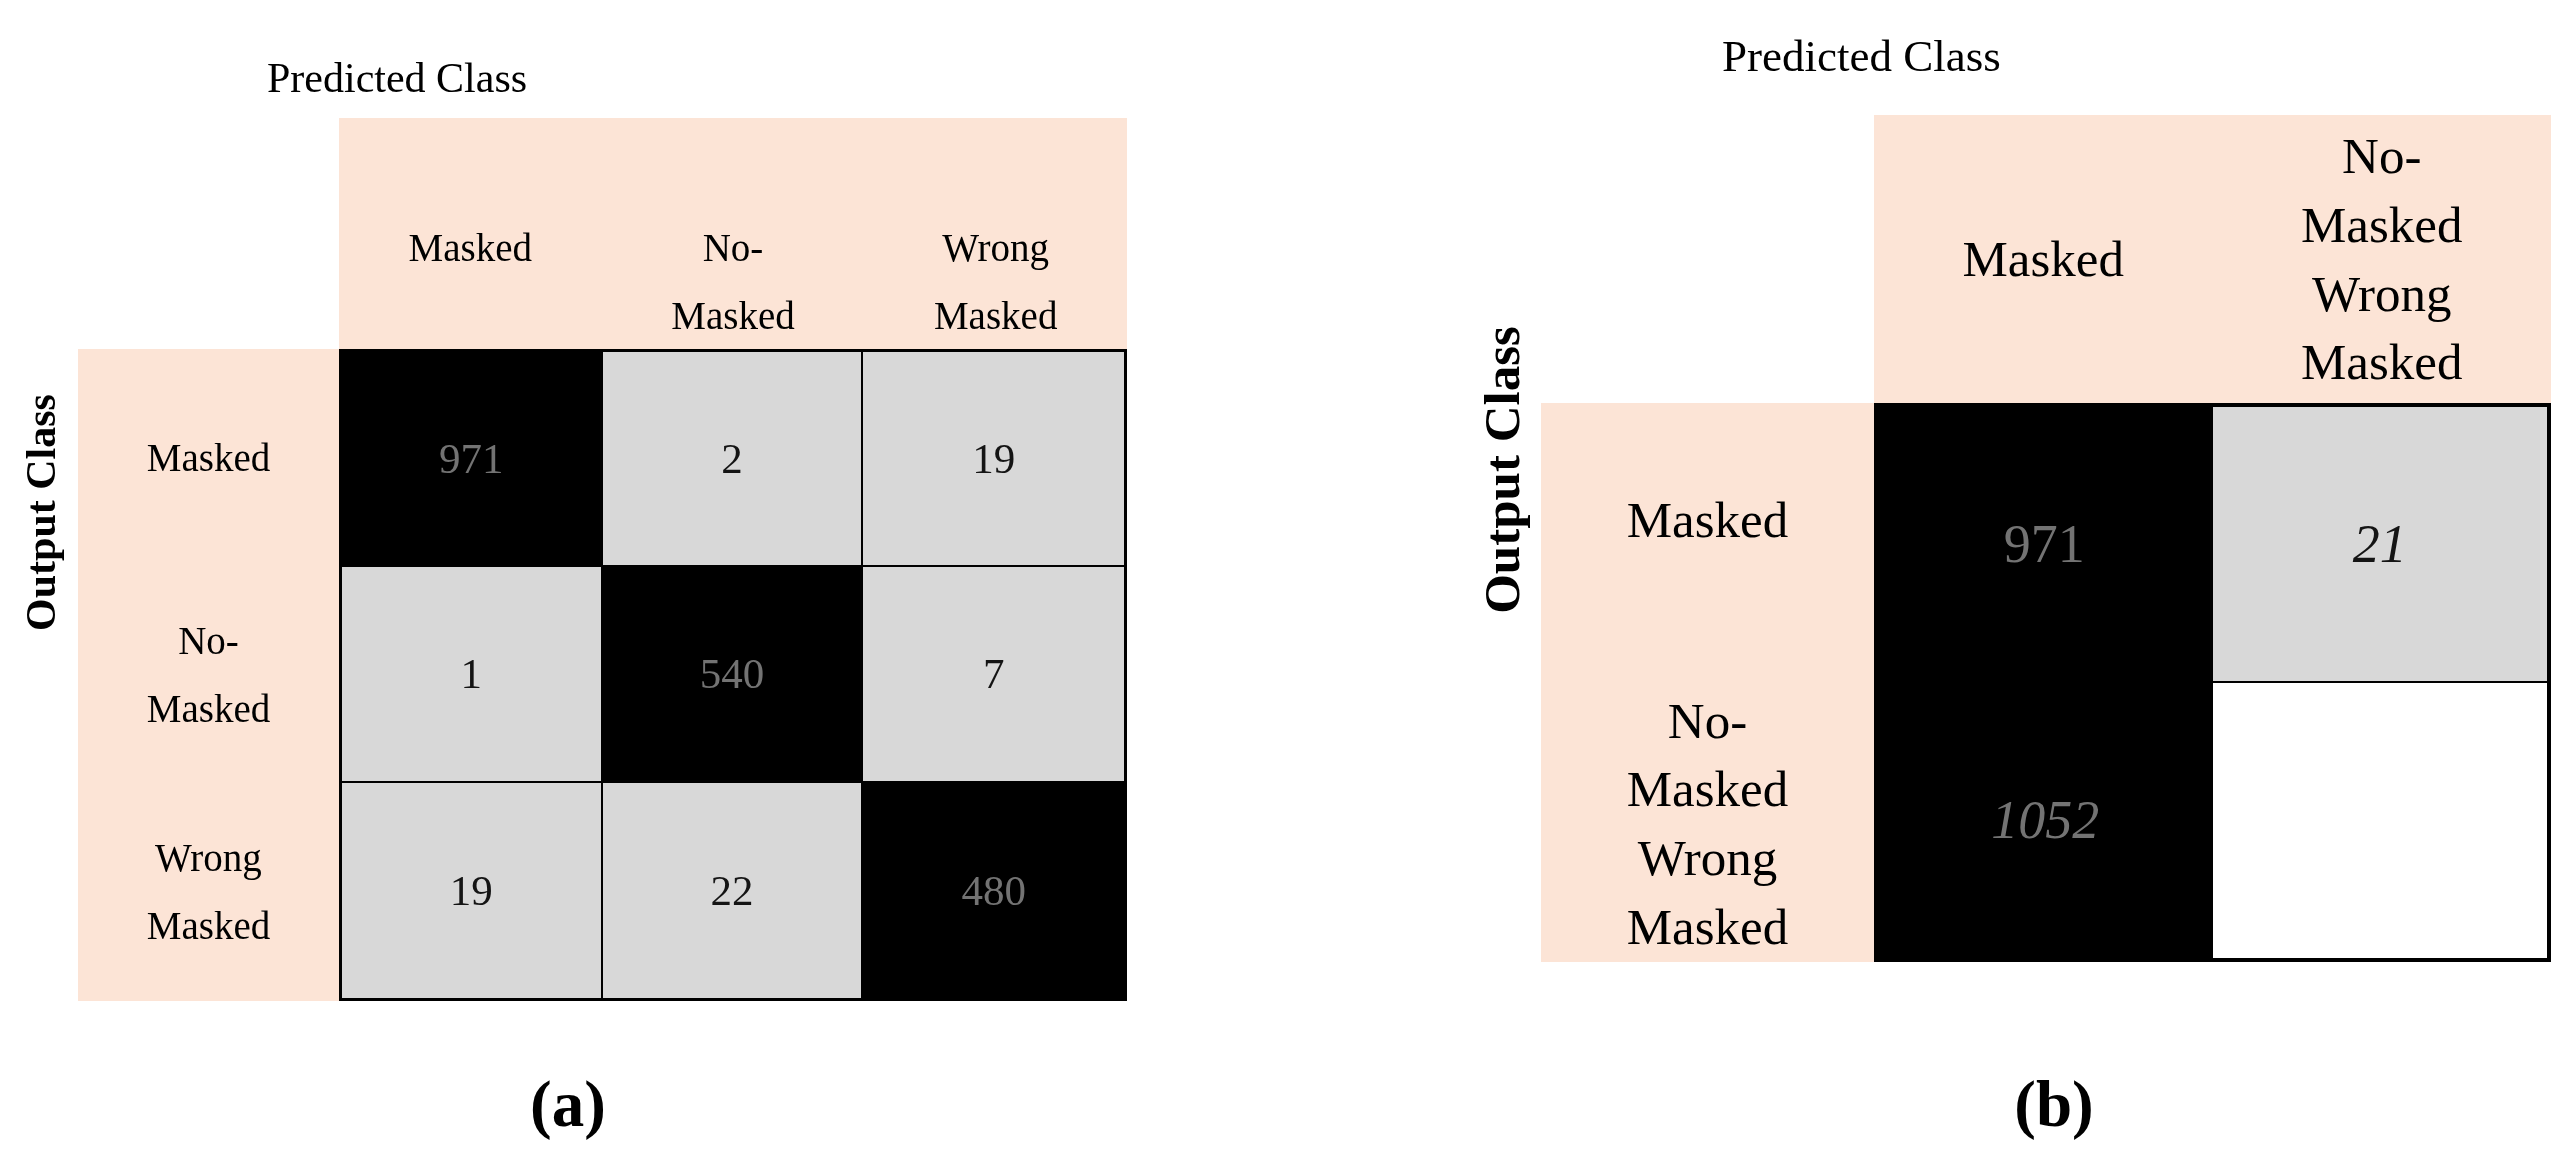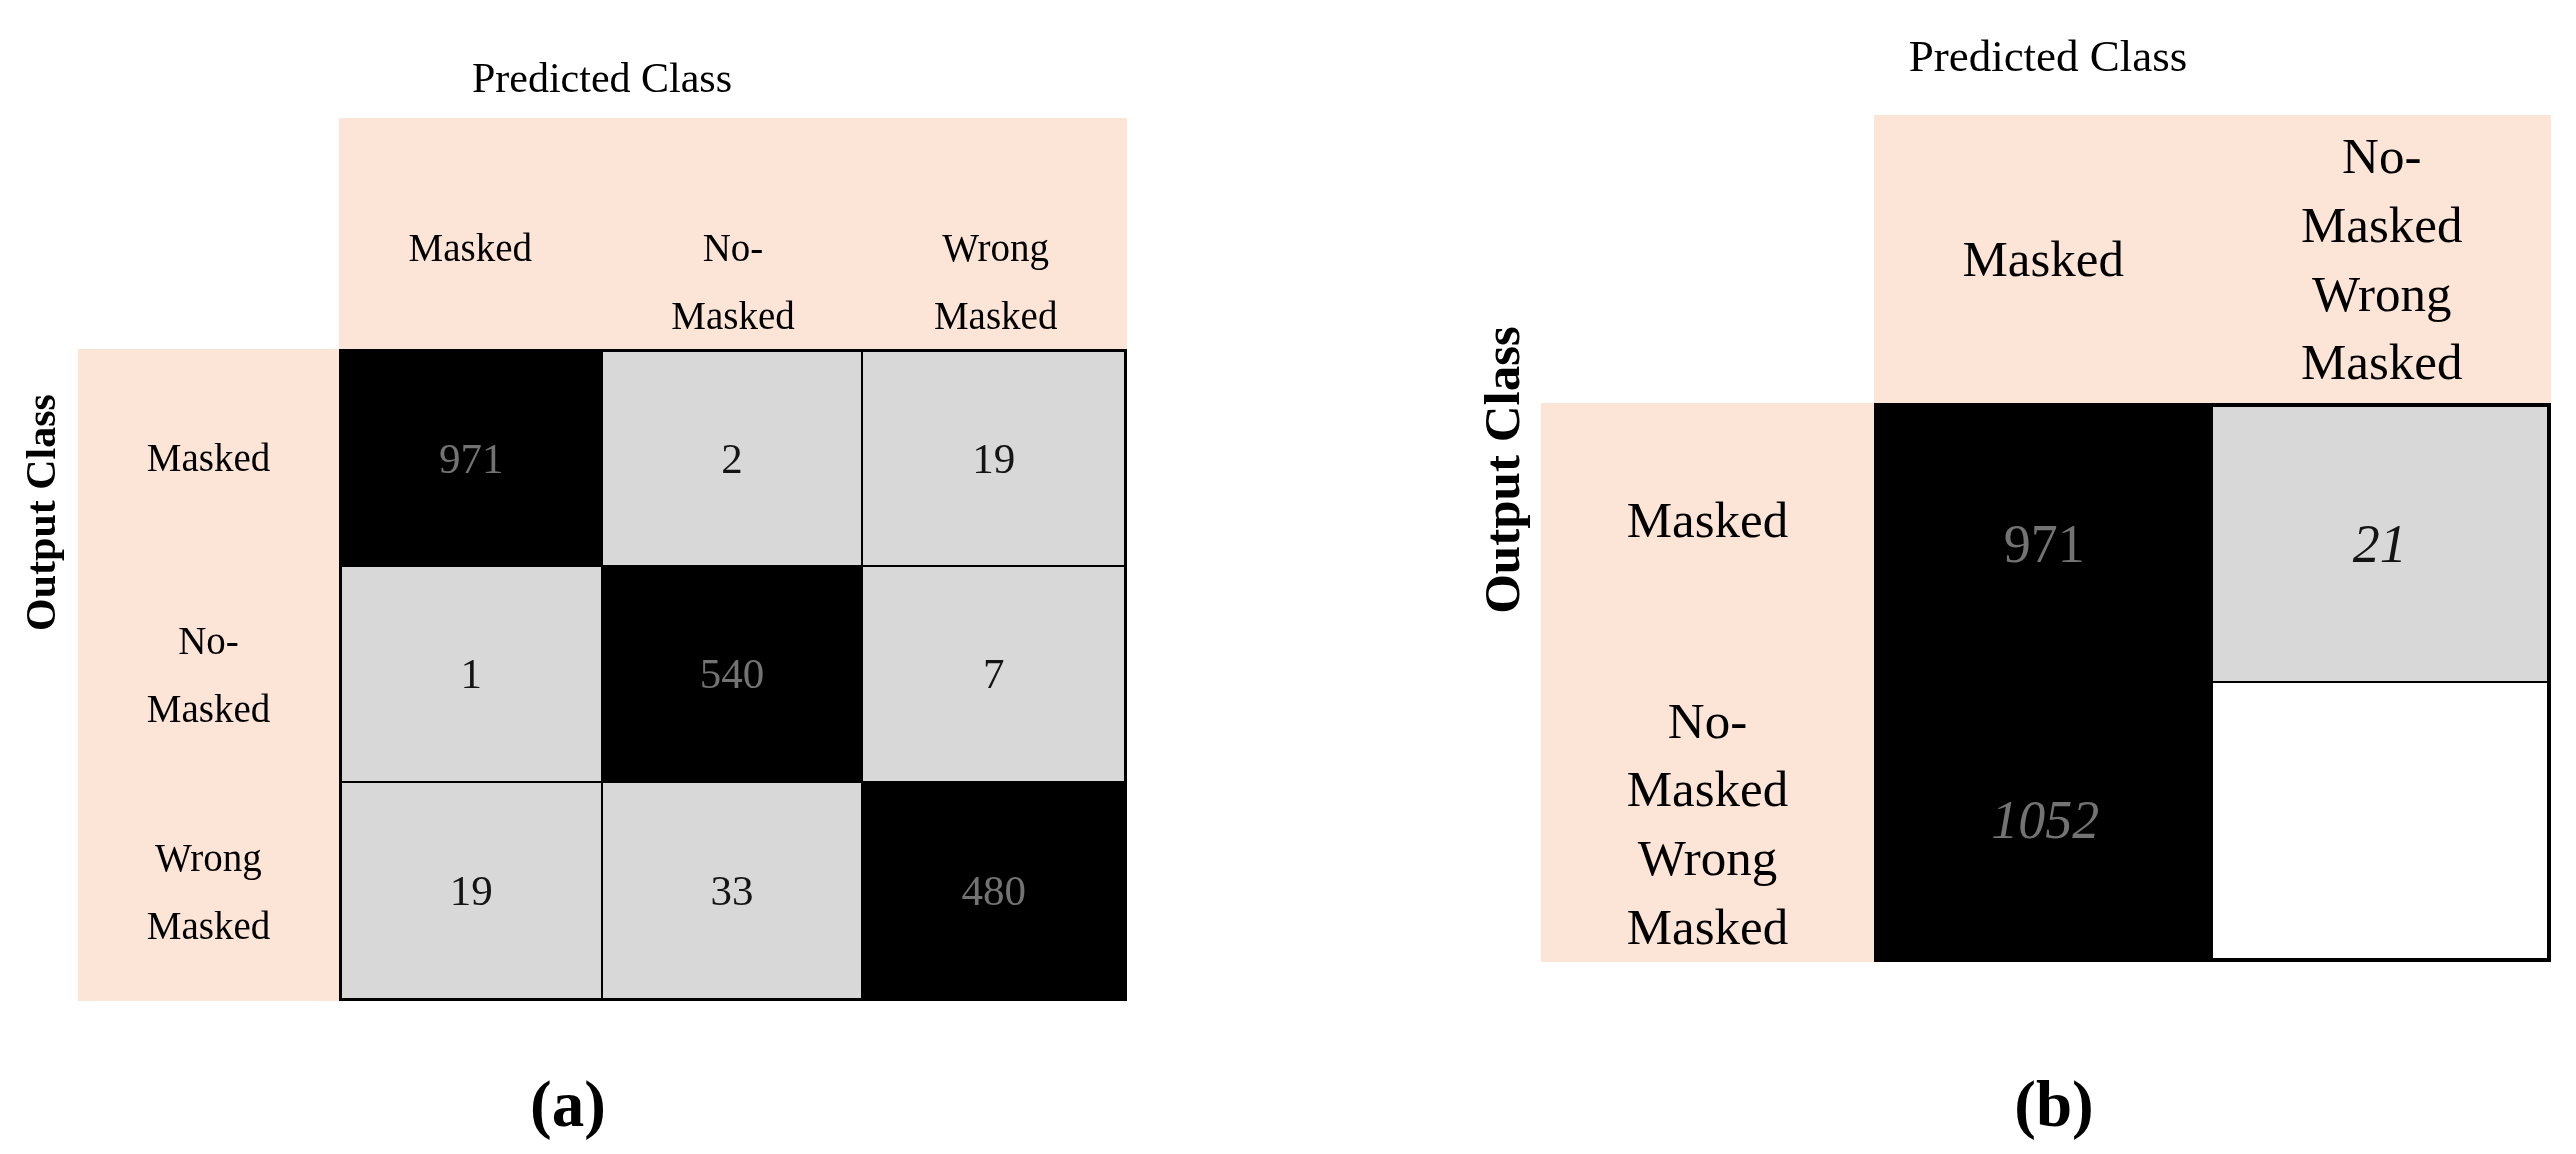--- a/index.html
+++ b/index.html
@@ -12,21 +12,21 @@
     width: 2576px;
     height: 1154px;
     background: #ffffff;
     font-family: "Liberation Serif", "DejaVu Serif", serif;
     color: #000000;
     overflow: hidden;
   }
   .abs { position: absolute; }
 
   .fig-title {
-    text-align: center;
+    text-align: left;
     font-size: 42px;
     color: #000000;
     white-space: nowrap;
   }
 
   .peach { background: #fce4d6; }
 
   
   .a-title { left: 267px; top: 54px; width: 670px; }
 
@@ -172,21 +172,21 @@
     </div>
 
     <div class="abs a-grid">
       <div class="a-cell cell-dark">971</div>
       <div class="a-cell cell-light">2</div>
       <div class="a-cell cell-light last-col">19</div>
       <div class="a-cell cell-light">1</div>
       <div class="a-cell cell-dark">540</div>
       <div class="a-cell cell-light last-col">7</div>
       <div class="a-cell cell-light last-row">19</div>
-      <div class="a-cell cell-light last-row">33</div>
+      <div class="a-cell cell-light last-row">22</div>
       <div class="a-cell cell-dark last-col last-row">480</div>
     </div>
 
     <div class="abs caption a-caption">(a)</div>
   </section>
 
   <section>
 
     <div class="abs fig-title b-title">Predicted Class</div>
 

